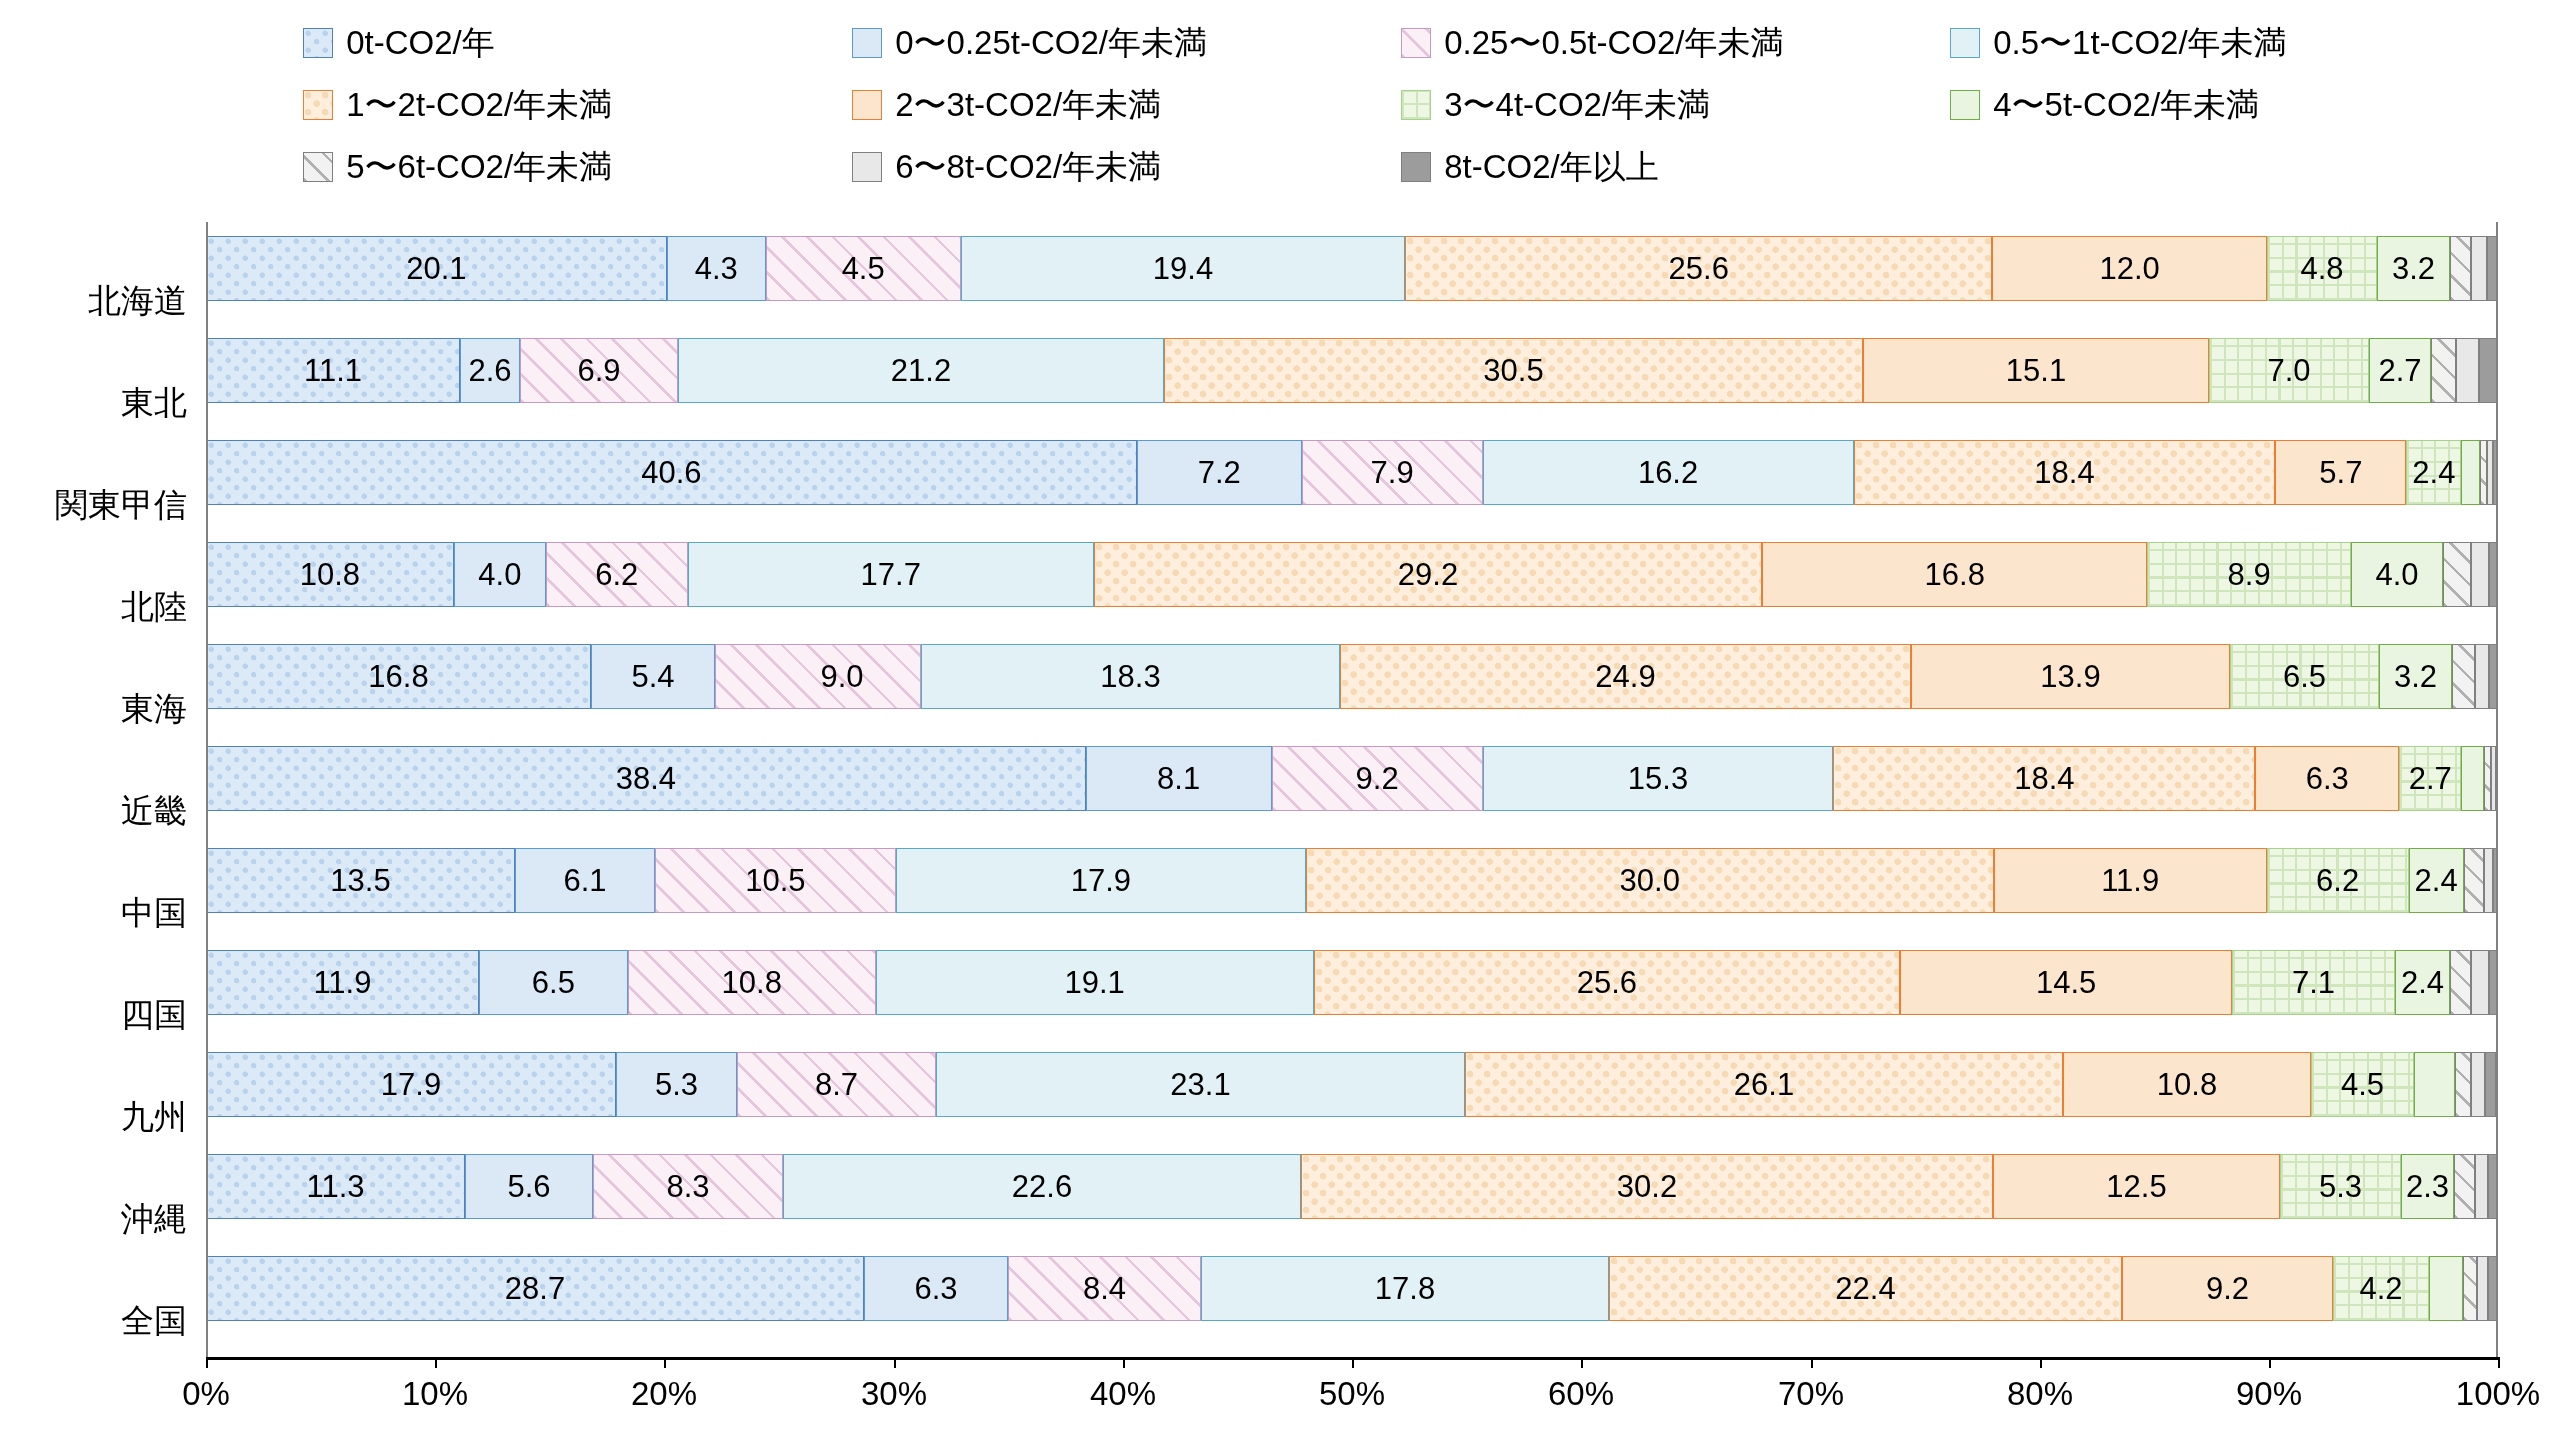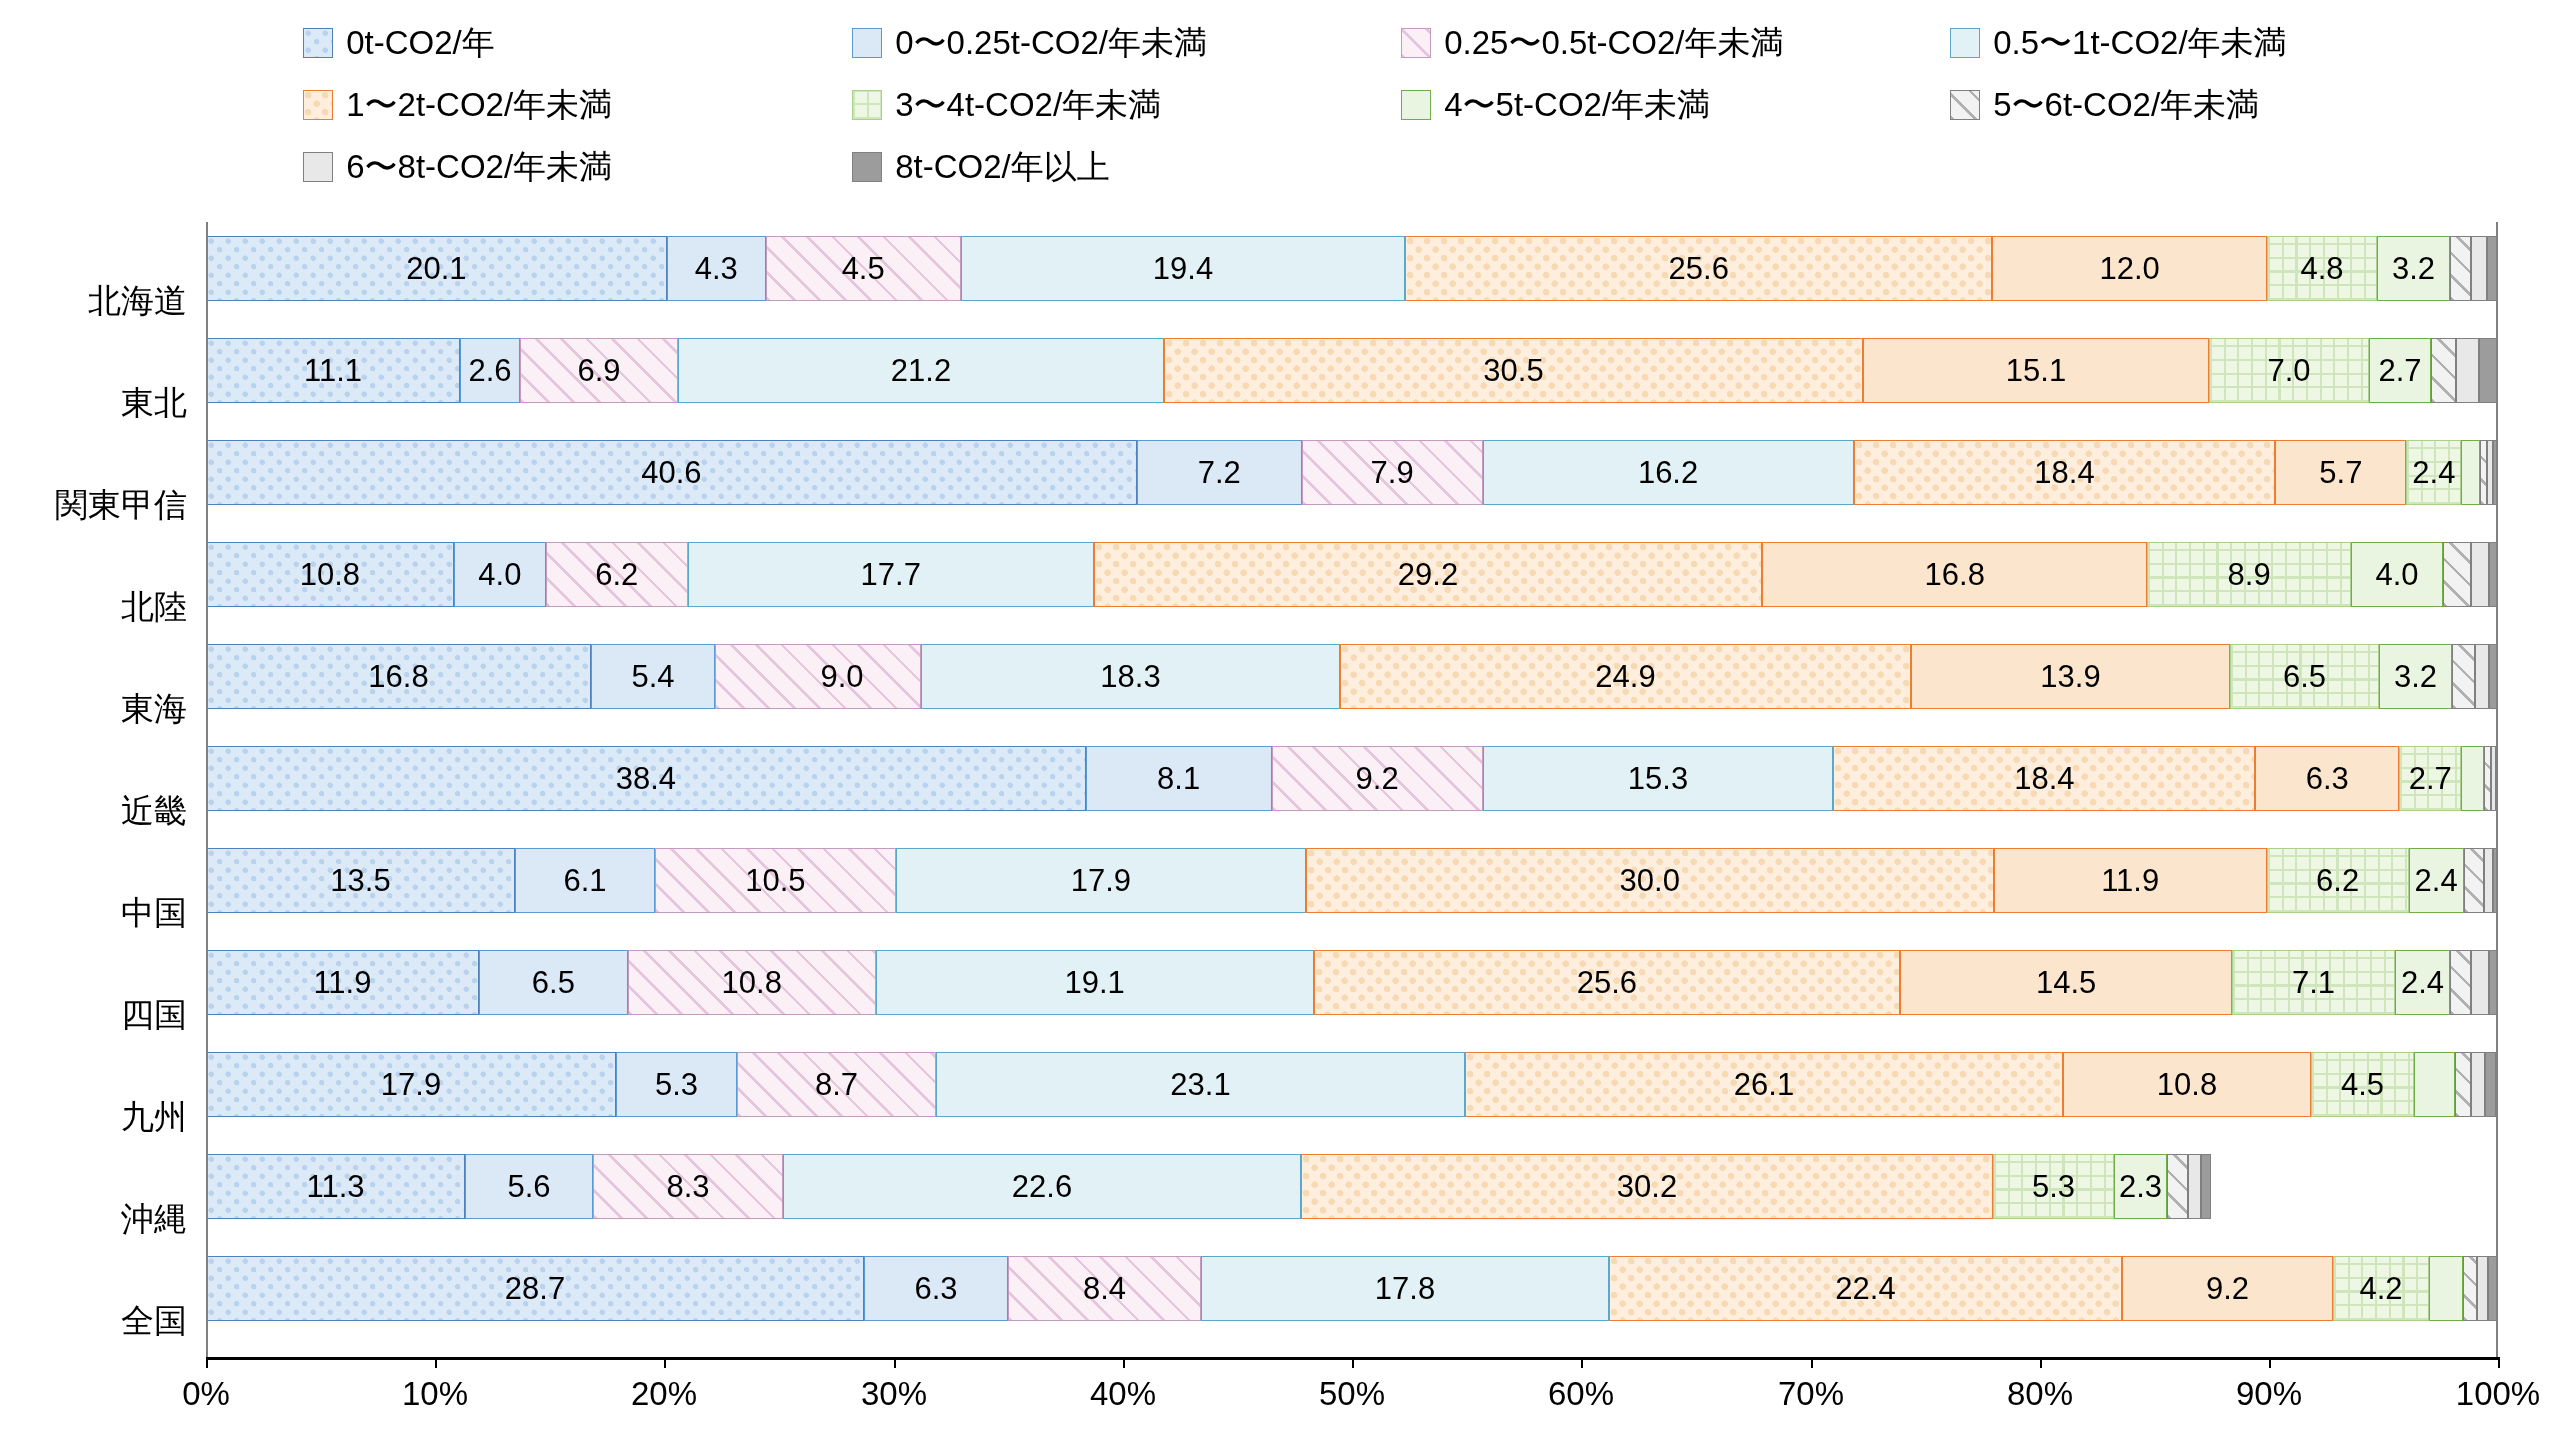--- a/index.html
+++ b/index.html
@@ -168,20 +168,24 @@
       </div>
       <div class="legend-item">
         <div class="legend-swatch" style="background-color:#e2f1f6;border:1.6px solid #59a8c9;"></div>
         <div class="legend-label">0.5〜1t-CO2/年未満</div>
       </div>
       <div class="legend-item">
         <div class="legend-swatch" style="background-color:#fdeedd;background-image: radial-gradient(circle at 4.2px 4.2px, #f7d9b4 3.2px, transparent 3.4px), radial-gradient(circle at 12.7px 12.7px, #f7d9b4 3.2px, transparent 3.4px);background-size: 17px 17px;border:1.6px solid #ed7d31;"></div>
         <div class="legend-label">1〜2t-CO2/年未満</div>
       </div>
       <div class="legend-item">
+        <div class="legend-swatch" style="background-color:#fbe5cd;border:1.6px solid #ed7d31;"></div>
+        <div class="legend-label">2〜3t-CO2/年未満</div>
+      </div>
+      <div class="legend-item">
         <div class="legend-swatch" style="background-color:#eef7e3;background-image: repeating-linear-gradient(0deg, #cfe5bb 0 2.1px, transparent 2.1px 13.7px), repeating-linear-gradient(90deg, #cfe5bb 0 2.1px, transparent 2.1px 13.7px);border:1.6px solid #a9d18e;"></div>
         <div class="legend-label">3〜4t-CO2/年未満</div>
       </div>
       <div class="legend-item">
         <div class="legend-swatch" style="background-color:#e9f4e1;border:1.6px solid #70ad47;"></div>
         <div class="legend-label">4〜5t-CO2/年未満</div>
       </div>
       <div class="legend-item">
         <div class="legend-swatch" style="background-color:#f2f2f2;background-image: repeating-linear-gradient(45deg, #b0b0b0 0 2.6px, transparent 2.6px 16px);border:1.6px solid #808080;"></div>
         <div class="legend-label">5〜6t-CO2/年未満</div>
@@ -508,20 +512,23 @@
               <span>5.6</span>
             </div>
             <div class="seg" style="background-color:#faf0f6;background-image: repeating-linear-gradient(45deg, #e6c6dd 0 2.6px, transparent 2.6px 18px);border-color:#c39bc0;width:190px;">
               <span>8.3</span>
             </div>
             <div class="seg" style="background-color:#e2f1f6;border-color:#59a8c9;width:518px;">
               <span>22.6</span>
             </div>
             <div class="seg" style="background-color:#fdeedd;background-image: radial-gradient(circle at 4.2px 4.2px, #f7d9b4 3.2px, transparent 3.4px), radial-gradient(circle at 12.7px 12.7px, #f7d9b4 3.2px, transparent 3.4px);background-size: 17px 17px;border-color:#ed7d31;width:692px;">
               <span>30.2</span>
+            </div>
+            <div class="seg" style="background-color:#fbe5cd;border-color:#ed7d31;width:287px;">
+              <span>12.5</span>
             </div>
             <div class="seg" style="background-color:#eef7e3;background-image: repeating-linear-gradient(0deg, #cfe5bb 0 2.1px, transparent 2.1px 13.7px), repeating-linear-gradient(90deg, #cfe5bb 0 2.1px, transparent 2.1px 13.7px);border-color:#a9d18e;width:121px;">
               <span>5.3</span>
             </div>
             <div class="seg" style="background-color:#e9f4e1;border-color:#70ad47;width:53px;">
               <span>2.3</span>
             </div>
             <div class="seg" style="background-color:#f2f2f2;background-image: repeating-linear-gradient(45deg, #b0b0b0 0 2.6px, transparent 2.6px 16px);border-color:#808080;width:20.6px;"></div>
             <div class="seg" style="background-color:#e8e8e8;border-color:#808080;width:13.8px;"></div>
             <div class="seg" style="background-color:#9c9c9c;border-color:#808080;width:9.2px;"></div>

